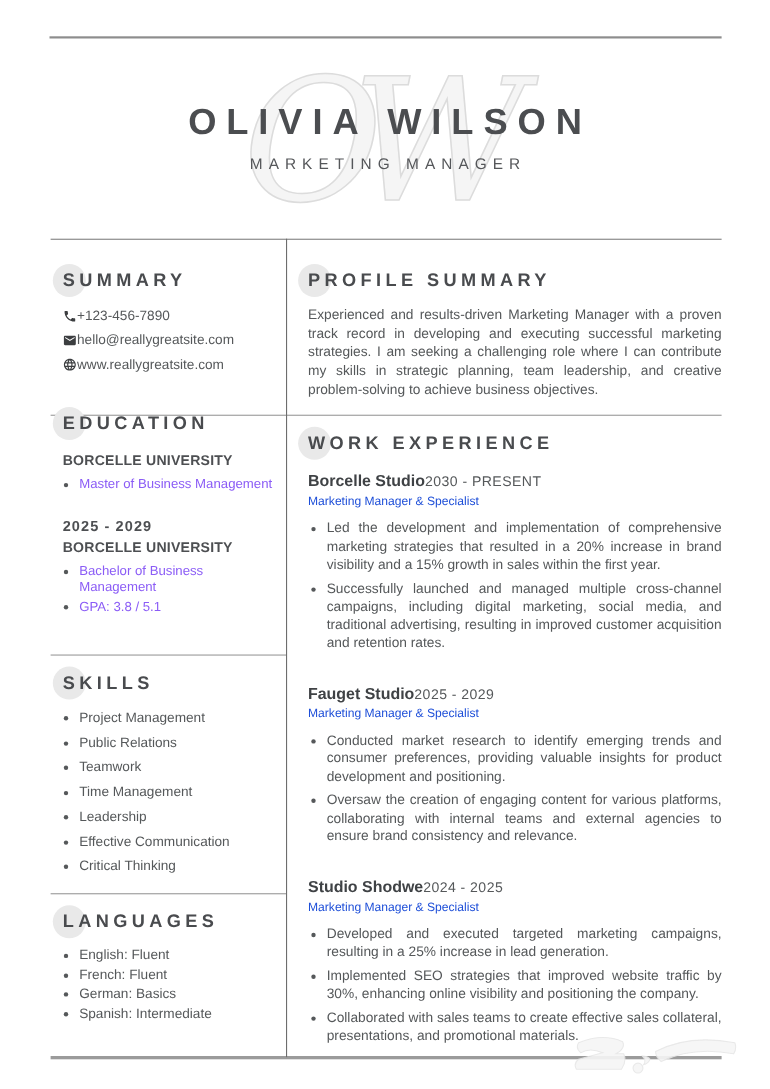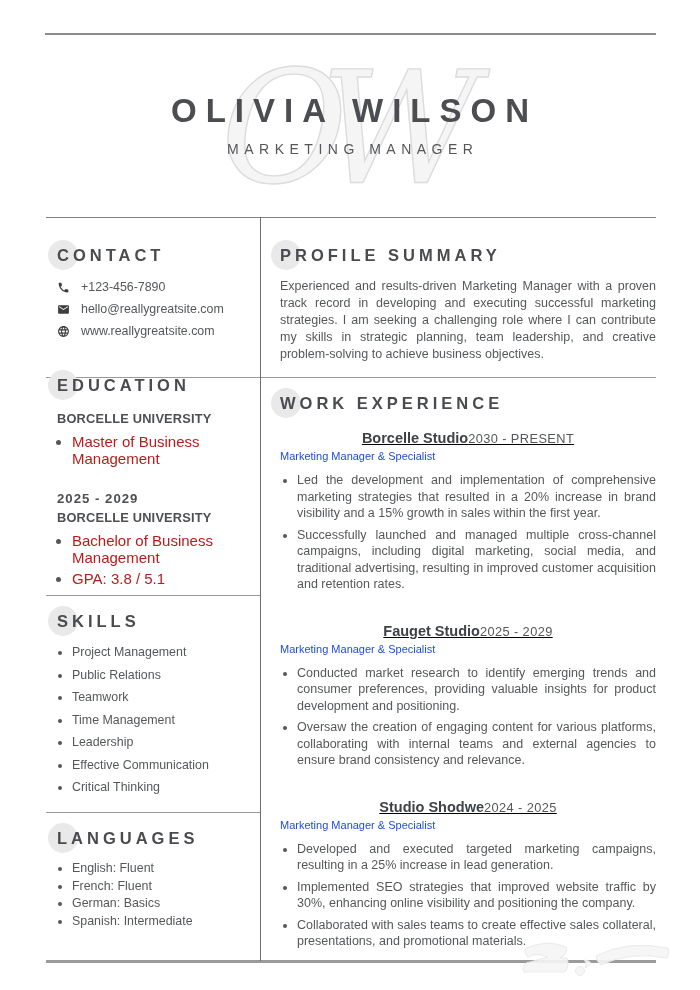--- a/index.html
+++ b/index.html
@@ -36,47 +36,47 @@
   .section-heading { position:relative; display:inline-block; font-size:16.5px; font-weight:700; letter-spacing:4px; color:#494b4e; }
   .section-heading .dot {
     position:absolute; left:-9px; top:-6px; width:30px; height:30px; border-radius:50%;
     background:#e9e9e9; z-index:0;
   }
   .section-heading .txt { position:relative; z-index:1; }
 
   
   .sec-contact   { position:absolute; left:57px; top:246px; width:198px; }
   .contact-list  { list-style:none; margin-top:15px; }
-  .contact-item  { display:flex; align-items:center; gap:11px; margin-bottom:8px; font-size:12.4px; color:#55585a; }
+  .contact-item  { display:flex; align-items:center; margin-bottom:8px; font-size:12.4px; color:#55585a; }
   .contact-item svg { flex:0 0 auto; width:13px; height:13px; fill:#3c3e40; }
 
   .sec-education { position:absolute; left:57px; top:376px; width:200px; }
   .edu-entry     { margin-top:16px; }
   .edu-entry + .edu-entry { margin-top:24px; }
   .edu-years     { font-size:13.2px; font-weight:700; letter-spacing:1px; color:#4d4f52; }
   .edu-school    { font-size:12.8px; font-weight:700; letter-spacing:.2px; color:#4d4f52; margin-top:4px; }
   .edu-bullets   { margin-top:7px; padding-left:15px; }
-  .edu-bullets li{ font-size:15px; color:#b91c1c; margin-bottom:4px; }
+  .edu-bullets li{ font-size:12px; color:#8b5cf6; margin-bottom:4px; }
 
   .sec-skills    { position:absolute; left:57px; top:612px; width:200px; }
   .skills-list   { margin-top:14px; padding-left:15px; }
   .skills-list li{ font-size:12.4px; color:#55585a; margin-bottom:8.5px; }
 
   .sec-languages { position:absolute; left:57px; top:829px; width:200px; }
   .lang-list     { margin-top:13px; padding-left:15px; }
   .lang-list li  { font-size:12.4px; color:#55585a; margin-bottom:3.5px; }
 
   
   .sec-profile   { position:absolute; left:280px; top:246px; width:376px; }
   .profile-text  { margin-top:13px; font-size:12.5px; line-height:1.35; color:#55585a; text-align:justify; }
 
   .sec-work      { position:absolute; left:280px; top:394px; width:376px; }
   .job           { margin-top:17px; }
   .job + .job    { margin-top:30px; }
-  .job-head      { display:flex; justify-content:center; align-items:baseline;text-decoration:underline; }
+  .job-head      { display:flex; justify-content:flex-start; align-items:baseline; }
   .job-company   { font-size:14.5px; font-weight:700; color:#3f4245; }
   .job-dates     { font-size:12.8px; color:#55585a; letter-spacing:.4px; }
   .job-role      { font-size:11px; color:#1d4ed8; margin-top:4px; }
   .job-bullets   { margin-top:10px; padding-left:17px; text-align:justify; }
   .job-bullets li{ font-size:12.5px; line-height:1.32; color:#55585a; margin-bottom:5px; }
 
   ul li::marker { color:#55585a; }
 
   
   .watermark { position:absolute; right:22px; bottom:0px; width:210px; height:46px; opacity:.9; }
@@ -95,21 +95,21 @@
   <div class="rule-bottom"></div>
   <div class="v-divider"></div>
 
   <div class="monogram">OW</div>
   <div class="person-name">OLIVIA WILSON</div>
   <div class="person-title">MARKETING MANAGER</div>
 
   <div class="sec-contact">
     <div class="section-heading">
       <span class="dot"></span>
-      <span class="txt">CONTACT</span>
+      <span class="txt">SUMMARY</span>
     </div>
     <ul class="contact-list">
       <li class="contact-item">
         <svg viewBox="0 0 24 24">
             <path d="M6.62 10.79c1.44 2.82 3.76 5.13 6.59 6.59l2.2-2.2c.27-.27.67-.36 1.02-.24 1.12.37 2.33.57 3.57.57.55 0 1 .45 1 1V20c0 .55-.45 1-1 1-9.39 0-17-7.61-17-17 0-.55.45-1 1-1h3.5c.55 0 1 .45 1 1 0 1.25.2 2.45.57 3.57.11.35.03.74-.25 1.02l-2.2 2.2z"></path>
           </svg>
         <span>+123-456-7890</span>
       </li>
       <li class="contact-item">
         <svg viewBox="0 0 24 24">

